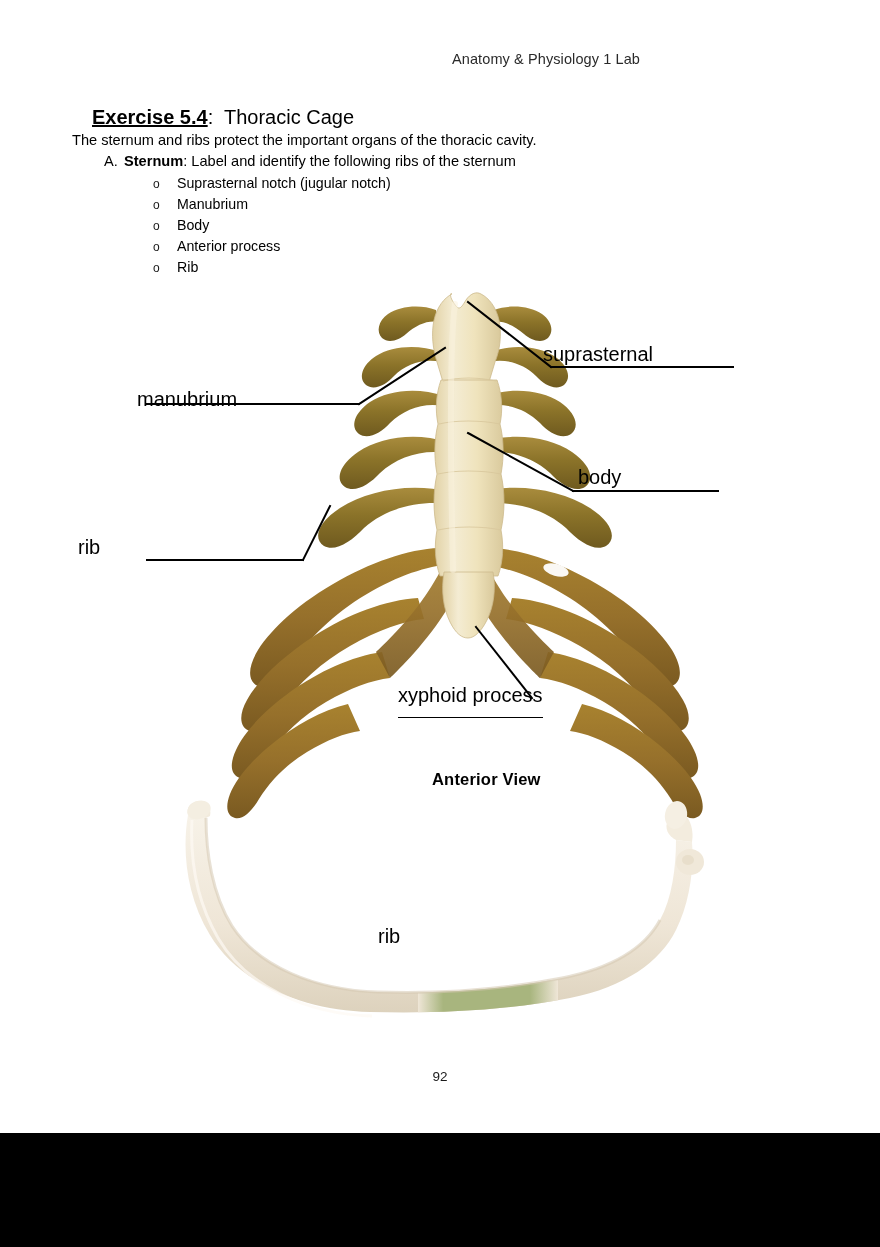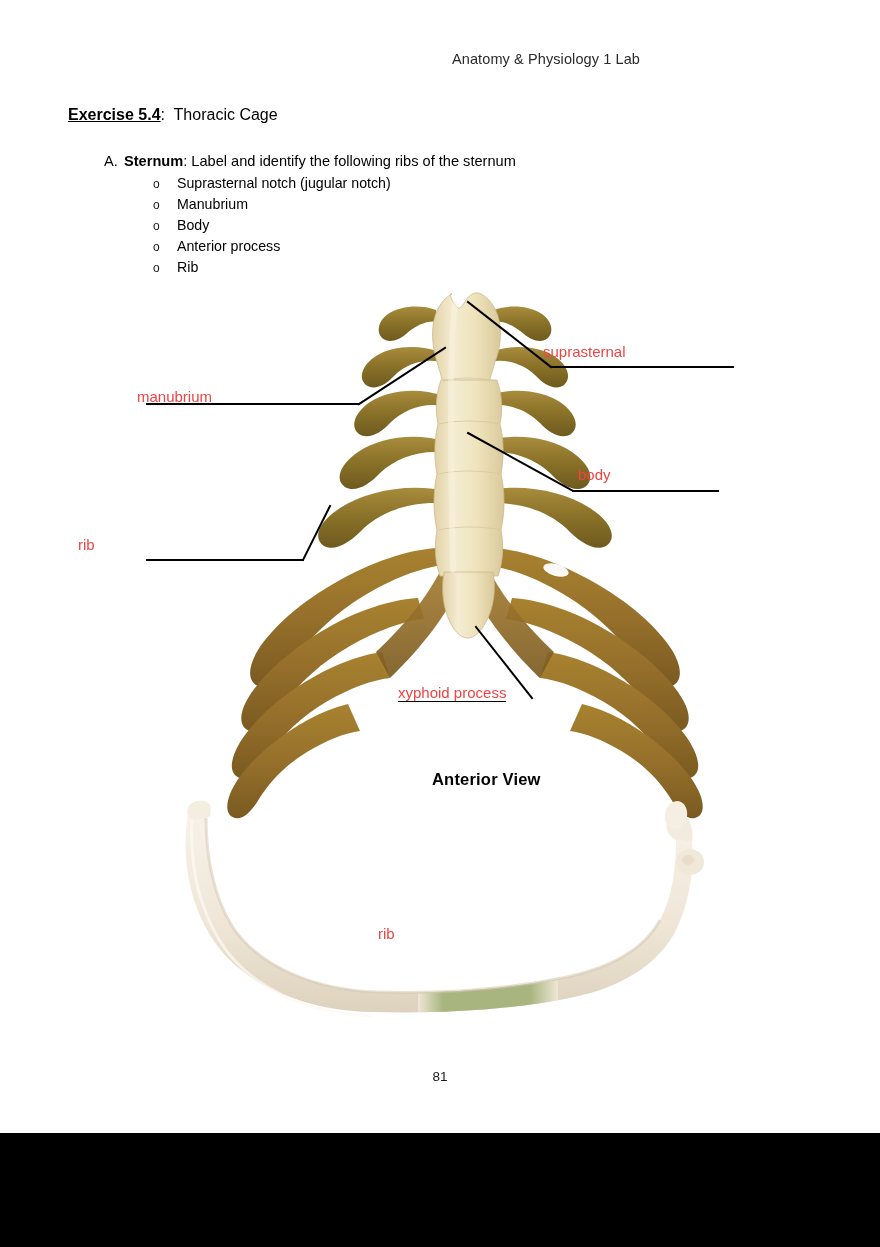--- a/index.html
+++ b/index.html
@@ -38,23 +38,23 @@
     top: 51px;
     font-size: 14.5px;
     color: #2a2a2a;
     letter-spacing: .1px;
     white-space: nowrap;
   }
 
   
   .exercise-line {
     position: absolute;
-    left: 68px;
+    left: 92px;
     top: 106px;
-    font-size: 16px;
+    font-size: 20px;
     white-space: nowrap;
   }
   .exercise-line .ex-label {
     font-weight: bold;
     text-decoration: underline;
   }
   .intro-line {
     position: absolute;
     left: 72px;
     top: 132px;
@@ -113,29 +113,29 @@
     left: 432px;
     top: 770px;
     font-size: 16.5px;
     font-weight: bold;
     letter-spacing: .2px;
     white-space: nowrap;
   }
 
   .fig-label {
     position: absolute;
-    font-size: 15px;
-    white-space: nowrap;
-    color: #ef4444;
+    font-size: 20px;
+    white-space: nowrap;
+    color: #000000;
   }
   .lbl-suprasternal { left: 543px; top: 343px; }
   .lbl-manubrium    { left: 137px; top: 388px; }
   .lbl-body         { left: 578px; top: 466px; }
   .lbl-rib-1        { left: 78px;  top: 536px; }
-  .lbl-xyphoid      { left: 398px; top: 684px; border-bottom: 1.6px solid #000; padding-bottom: 0;}
+  .lbl-xyphoid      { left: 398px; top: 684px; border-bottom: 1.6px solid #000; padding-bottom: 10px;}
   .lbl-rib-2        { left: 378px; top: 925px; }
 
   .page-number {
     position: absolute;
     left: 0;
     top: 1069px;
     width: 880px;
     text-align: center;
     font-size: 13.5px;
     color: #1a1a1a;
@@ -145,20 +145,21 @@
 <body>
 
 <div class="page">
 
   <div class="running-head">Anatomy &amp; Physiology 1 Lab</div>
 
   <div class="exercise-line">
     <span class="ex-label">Exercise 5.4</span><span>:</span>&nbsp; <span>Thoracic Cage</span>
   </div>
 
+  <div class="intro-line">The sternum and ribs protect the important organs of the thoracic cavity.</div>
 
   <div class="item-a">
     <span class="a-marker">A.</span><span class="bold">Sternum</span><span>:  Label and identify the following ribs of the sternum</span>
   </div>
 
   <div class="sublist">
     <div class="sub-item">
       <span class="sub-bullet">o</span>
       <span>Suprasternal notch (jugular notch)</span>
     </div>
@@ -348,16 +349,16 @@
       <ellipse cx="690" cy="72" rx="14" ry="13" fill="#f0e8d9"></ellipse>
       <ellipse cx="688" cy="70" rx="6" ry="5" fill="#e4dac5" opacity="0.7"></ellipse>
 
       <path d="M206,28 C206,62 212,104 232,136 C258,176 314,200 378,202 C442,204 506,199 562,188 C612,178 645,158 660,130" fill="none" stroke="#d6c9b2" stroke-width="3" opacity="0.55"></path>
       <path d="M192,30 C190,68 196,110 218,148 C246,196 306,224 372,226" fill="none" stroke="#fdfaf3" stroke-width="3" opacity="0.7"></path>
     </svg>
   </div>
 
   <div class="fig-label lbl-rib-2">rib</div>
 
-  <div class="page-number">81</div>
+  <div class="page-number">92</div>
 </div>
 
 <div class="bottom-band"></div>
 
 </body></html>

